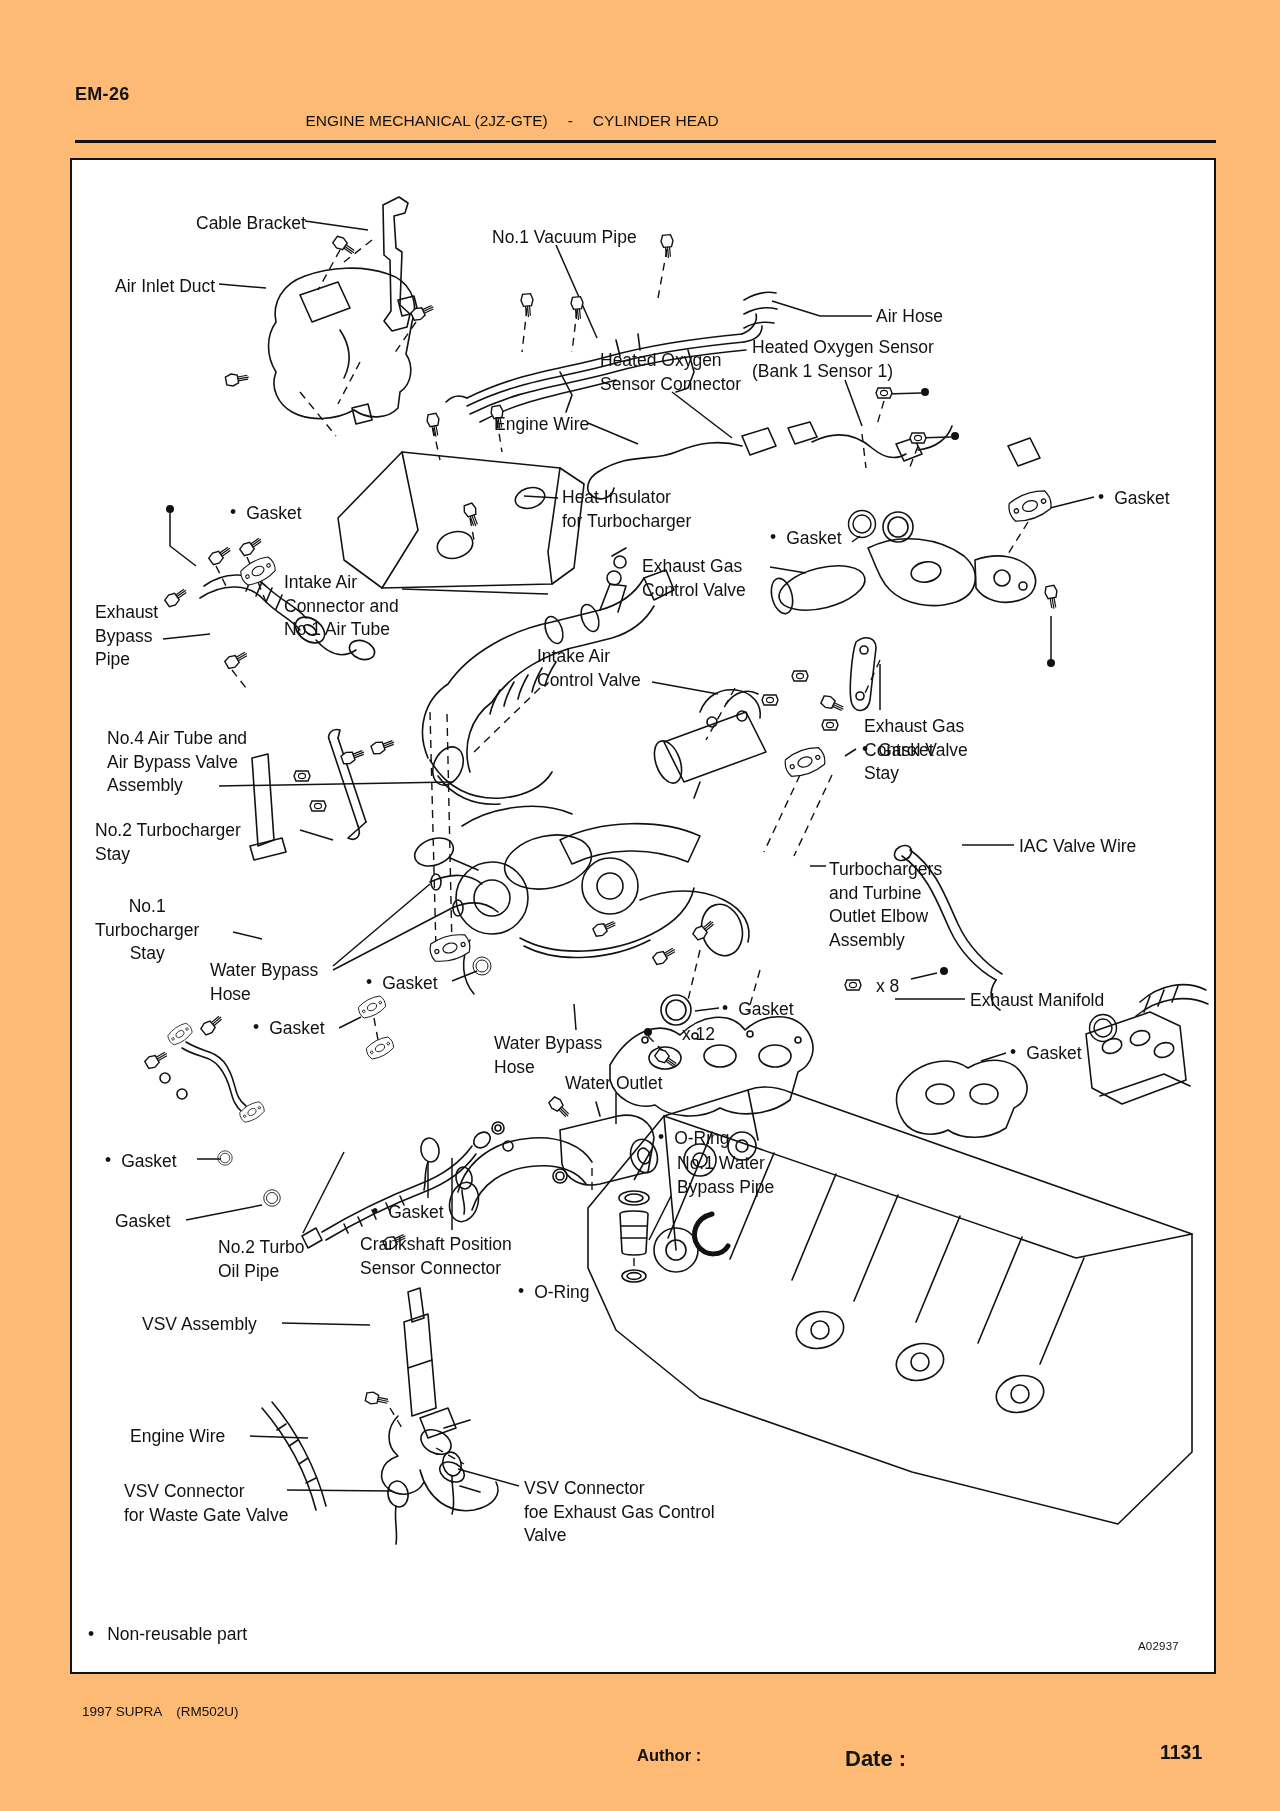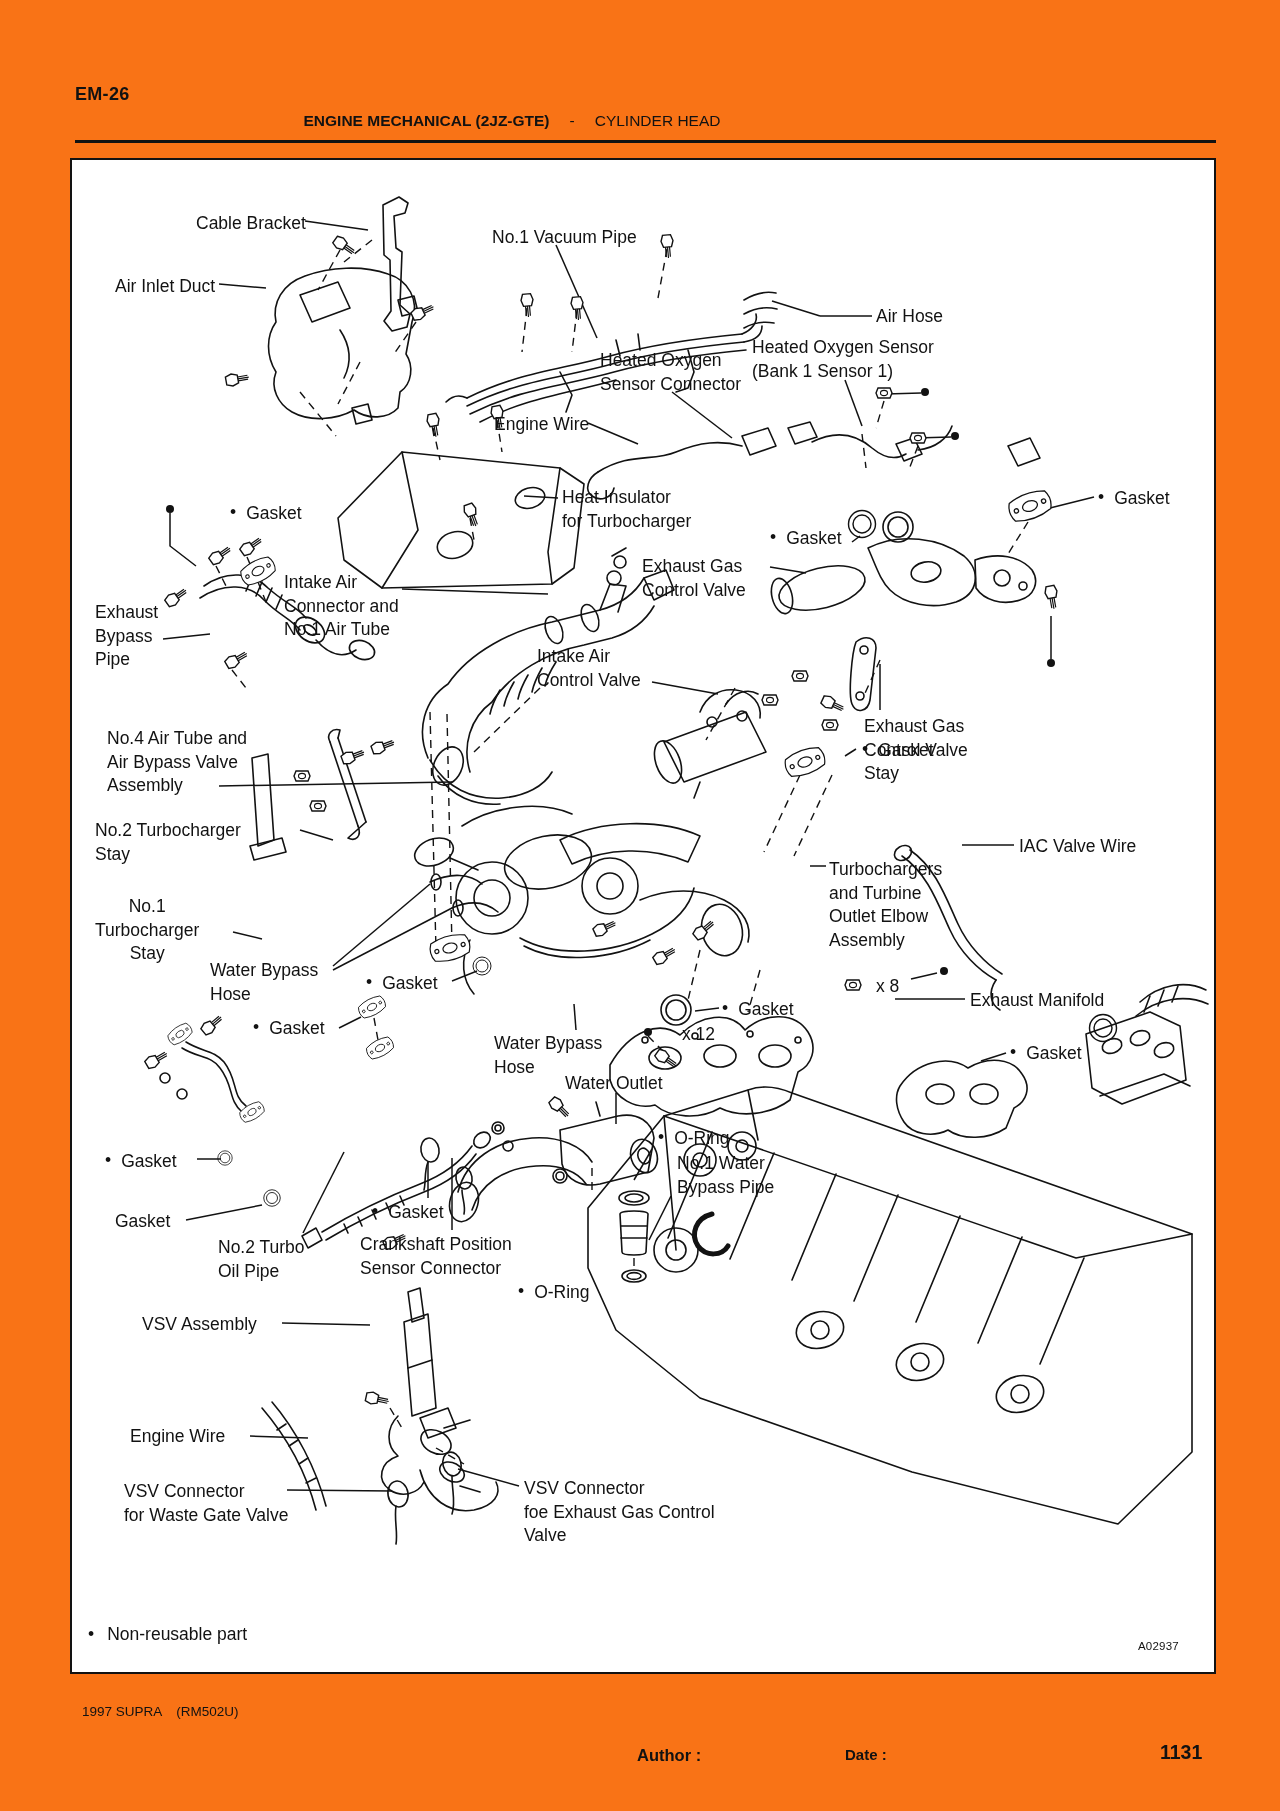--- a/index.html
+++ b/index.html
@@ -1,36 +1,36 @@
 <!DOCTYPE html>
 <html><head>
 <meta charset="utf-8">
 <style>
   html,body{margin:0;padding:0;background:#ffffff;}
   .page{
-    position:relative;width:1280px;height:1811px;background:#f97316;
+    position:relative;width:1280px;height:1811px;background:#fdba74;
     font-family:"Liberation Sans",sans-serif;color:#121212;overflow:hidden;
   }
   .hdr-code{position:absolute;left:75px;top:84px;font-size:18px;font-weight:bold;letter-spacing:.3px;}
   .hdr-title{position:absolute;left:0;top:112px;width:1000px;text-align:center;font-size:15.5px;white-space:nowrap;}
-  .hdr-title .bold{font-weight:bold;padding-left:24px;}
+  .hdr-title .bold{font-weight:normal;padding-left:24px;}
   .hdr-title .sep{margin:0 20px;}
   .hdr-rule{position:absolute;left:75px;top:140px;width:1141px;height:3px;background:#121212;}
   .diagram-box{position:absolute;left:70px;top:158px;width:1142px;height:1512px;border:2.5px solid #121212;background:#fff;}
   svg.art{position:absolute;left:0;top:0;}
   .callout{position:absolute;font-size:17.5px;line-height:23.5px;white-space:nowrap;color:#121212;}
   .callout .b{display:inline-block;margin-right:10px;transform:translateY(-1px);}
   .legend{position:absolute;left:88px;top:1624px;font-size:17.5px;}
   .legend .b{margin-right:13px;}
   .figid{position:absolute;left:1138px;top:1640px;font-size:11.5px;letter-spacing:.2px;}
   .ftr-model{position:absolute;left:82px;top:1704px;font-size:13.5px;}
   .ftr-model .code{margin-left:14px;}
   .ftr-serif{font-family:Liberation Sans, sans-serif;font-weight:bold;}
   .ftr-author{position:absolute;left:637px;top:1746px;font-size:16.5px;}
-  .ftr-date{position:absolute;left:845px;top:1746px;font-size:15px;}
+  .ftr-date{position:absolute;left:845px;top:1746px;font-size:22px;}
   .ftr-page{position:absolute;left:1160px;top:1741px;font-size:19.5px;}
 </style>
 </head>
 <body>
 
 <div class="page">
 
   <div class="hdr-code">EM-26</div>
   <div class="hdr-title">
     <span class="bold">ENGINE MECHANICAL (2JZ-GTE)</span><span class="sep">-</span><span>CYLINDER HEAD</span>

